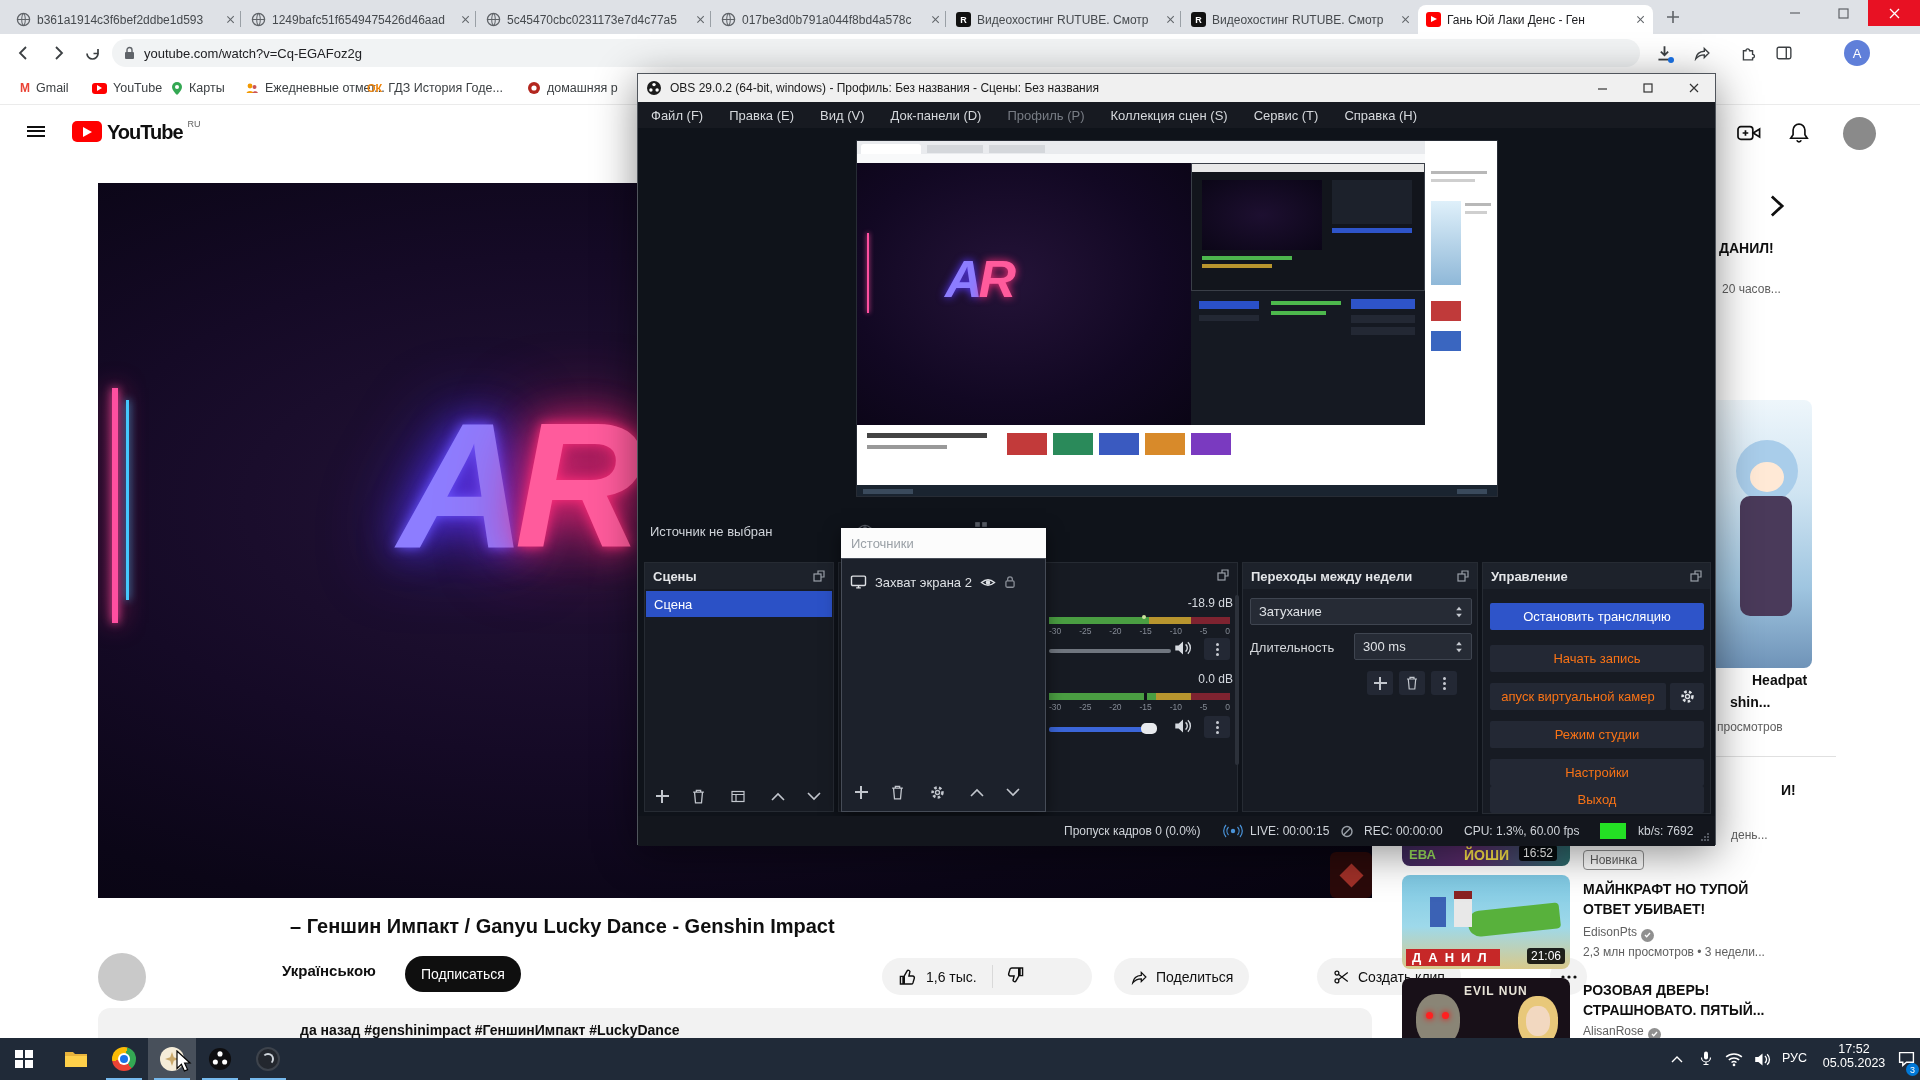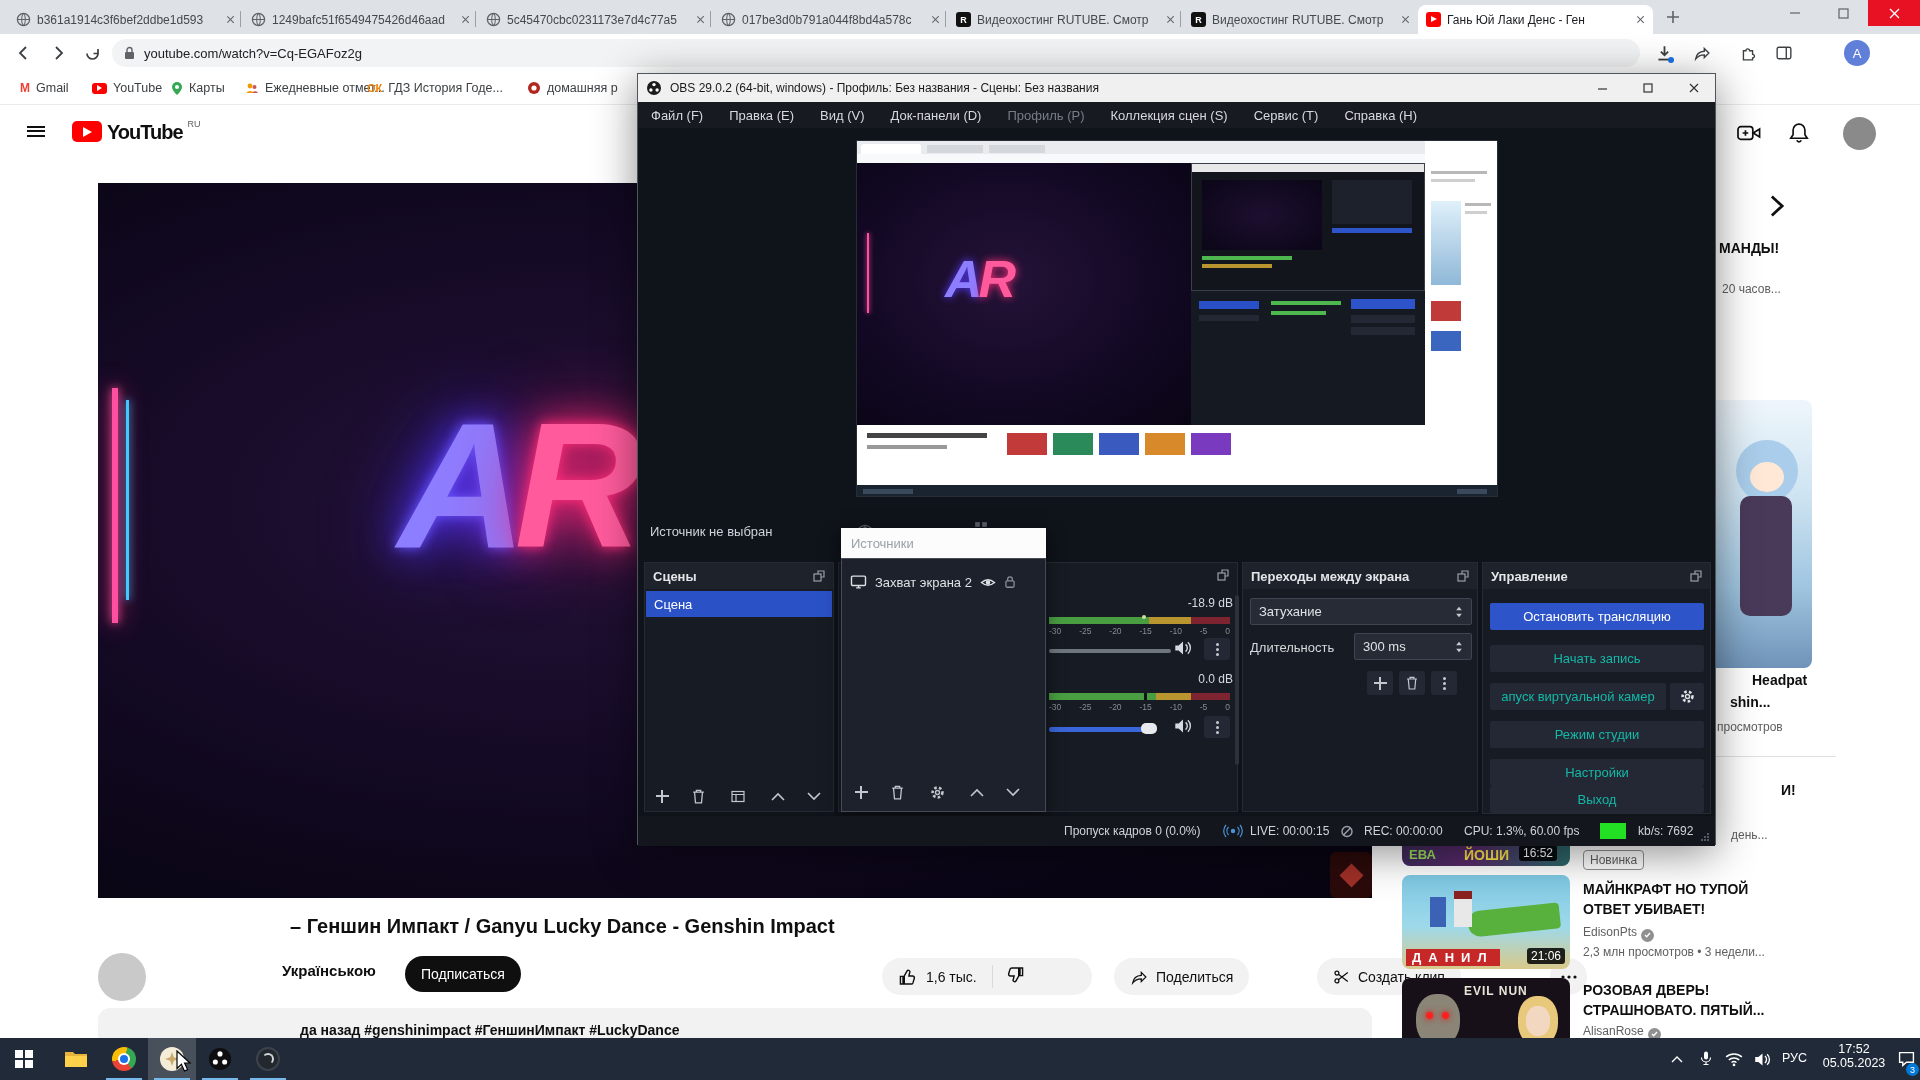--- a/index.html
+++ b/index.html
@@ -42,21 +42,21 @@
 .chkc{display:inline-flex;width:13px;height:13px;border-radius:50%;background:#909090;align-items:center;justify-content:center;vertical-align:-2px;margin-left:4px}
 
 .obswin{left:637px;top:73px;width:1079px;height:772px;background:#0f131a;border:1px solid #50555c;box-shadow:0 8px 40px rgba(0,0,0,.45)}
 .obs-title{position:absolute;left:0;top:0;width:100%;height:28px;background:#f0f0f0;display:flex;align-items:center;font-size:12px;color:#1a1a1a}
 .obs-menu{position:absolute;left:0;top:28px;width:100%;height:26px;background:#171a21;display:flex;align-items:center;font-size:13px;color:#d6d9dd}
 .obs-menu span{padding:0 13px}
 .obs-menu .dim{color:#787d85}
 .panel{position:absolute;background:#171b23;border:1px solid #262b33}
 .phead{position:absolute;left:0;top:0;width:100%;height:26px;background:#1d222b;display:flex;align-items:center;padding:0 8px;font-size:13px;font-weight:600;color:#e3e5e8}
 .obtn{position:absolute;background:#232834;border-radius:3px;display:flex;align-items:center;justify-content:center}
-.cbtn{position:absolute;background:#232834;border-radius:2px;color:#14b8a6;font-size:13px;display:flex;align-items:center;justify-content:center}
+.cbtn{position:absolute;background:#232834;border-radius:2px;color:#f97316;font-size:13px;display:flex;align-items:center;justify-content:center}
 .ticks{display:flex;justify-content:space-between;font-size:8.5px;color:#868c96}
 .kebab{display:flex;flex-direction:column;gap:2px;align-items:center}
 .kebab i{width:3px;height:3px;border-radius:50%;background:#c6cad1}
 .chev{width:0;height:0;border-left:4px solid transparent;border-right:4px solid transparent}
 .chev.up{border-bottom:5px solid #c6cad1}.chev.dn{border-top:5px solid #c6cad1}
 .toolico{position:absolute;display:flex;align-items:center;justify-content:center;width:22px;height:22px}
 .plus{position:relative;width:13px;height:13px}
 .plus::before{content:"";position:absolute;left:0;top:5.7px;width:13px;height:1.8px;background:#c2c6cd}
 .plus::after{content:"";position:absolute;left:5.7px;top:0;width:1.8px;height:13px;background:#c2c6cd}
 .statusbar{position:absolute;left:0;top:742px;width:100%;height:30px;background:#13161d;font-size:12px;color:#cfd3d9}
@@ -316,21 +316,21 @@
   </div>
 
   <div class="abs" style="left:98px;top:1008px;width:1274px;height:72px;background:#f2f2f2;border-radius:12px">
     <span class="abs nw" style="left:202px;top:14px;font-size:14px;font-weight:600;color:#0f0f0f">да назад  #genshinimpact #ГеншинИмпакт #LuckyDance</span>
   </div>
 
   <div class="abs">
     <div class="abs" style="left:1766px;top:194px"><svg width="22" height="24" viewBox="0 0 12 14">
           <path d="M3 1.5L9 7l-6 5.5" fill="none" stroke="#0f0f0f" stroke-width="1.6"></path>
         </svg></div>
-    <div class="abs nw sbtitle" style="left:1719px;top:240px">МАНДЫ!</div>
+    <div class="abs nw sbtitle" style="left:1719px;top:240px">ДАНИЛ!</div>
     <div class="abs nw sbmeta" style="left:1722px;top:282px">20 часов...</div>
 
     <div class="thumb" style="left:1644px;top:400px;width:168px;height:268px;background:linear-gradient(180deg,#eef6fb 0%,#cfe4f2 35%,#9fc5e0 70%,#6f93b8 100%)">
       <i class="minimock" style="left:4px;top:4px;width:30px;height:22px;background:#cc2b2b;border-radius:3px"></i>
       <i class="minimock" style="left:92px;top:40px;width:62px;height:62px;border-radius:50%;background:#a9cdea"></i>
       <i class="minimock" style="left:106px;top:62px;width:34px;height:30px;border-radius:50%;background:#ffe9d6"></i>
       <i class="minimock" style="left:96px;top:96px;width:52px;height:120px;border-radius:10px;background:#4a3a5a"></i>
     </div>
     <div class="abs nw sbtitle" style="left:1752px;top:672px">Headpat</div>
     <div class="abs nw sbtitle" style="left:1730px;top:694px">shin...</div>
@@ -576,21 +576,21 @@
         <path d="M9 3.2a3.6 3.6 0 010 5.6M10.8 1.6a6 6 0 010 8.8" fill="none" stroke="#d6dae0" stroke-width="1.1"></path>
       </svg>
     <div class="obtn kebab" style="left:566px;top:642px;width:26px;height:22px">
         <i></i>
         <i></i>
         <i></i>
       </div>
 
     <div class="panel" style="left:604px;top:488px;width:236px;height:250px">
       <div class="phead">
-          <span>Переходы между экрана</span>
+          <span>Переходы между недели</span>
         <svg style="margin-left:auto" width="12" height="12" viewBox="0 0 12 12">
             <rect x="1" y="4" width="7" height="7" fill="none" stroke="#9aa0a8" stroke-width="1.2"></rect>
             <path d="M5 4V1h6v6H8" fill="none" stroke="#9aa0a8" stroke-width="1.2"></path>
           </svg>
       </div>
     </div>
     <div class="abs" style="left:612px;top:524px;width:222px;height:27px;background:#262b35;border:1px solid #3f4550;border-radius:2px;display:flex;align-items:center;padding:0 8px">
       <span style="font-size:13px;color:#dfe2e6">Затухание</span>
       <div style="margin-left:auto;display:flex;flex-direction:column;gap:2px">
           <i class="chev up" style="transform:scale(.7)"></i>

